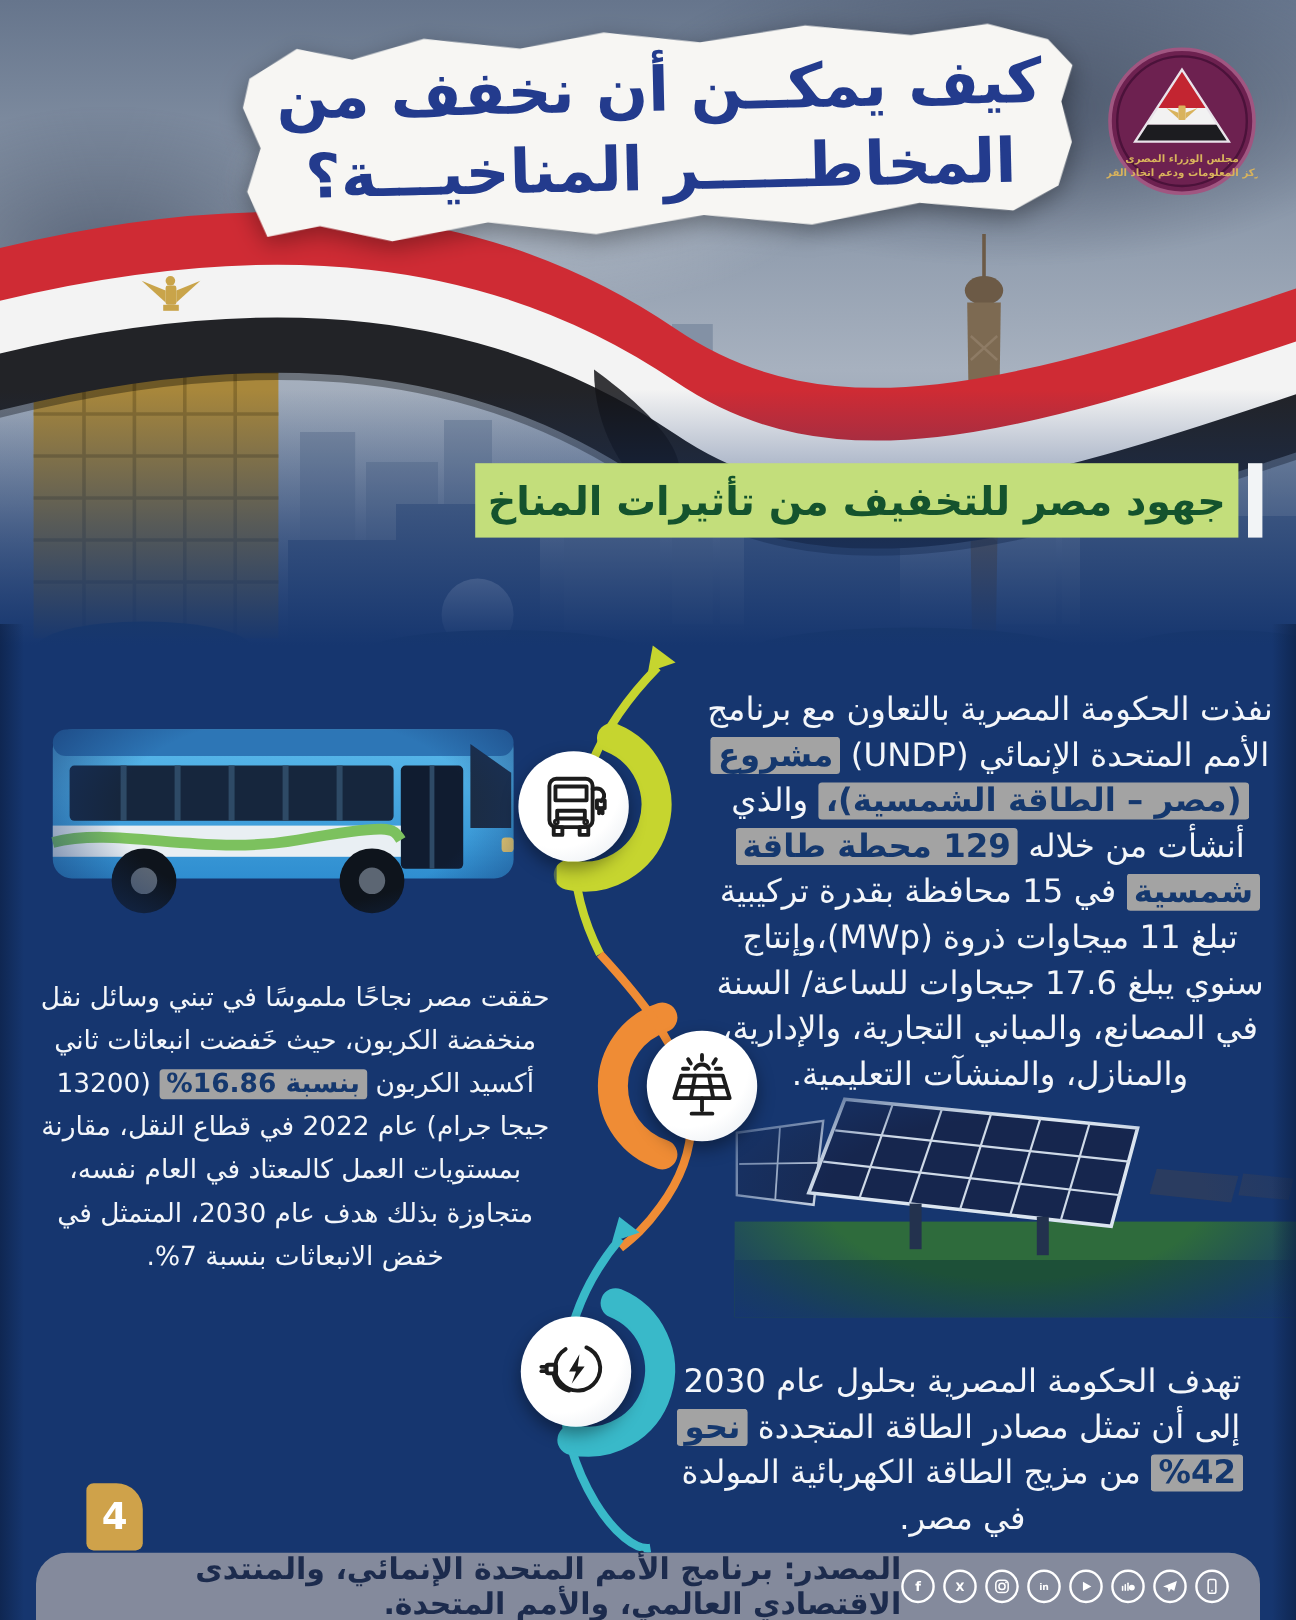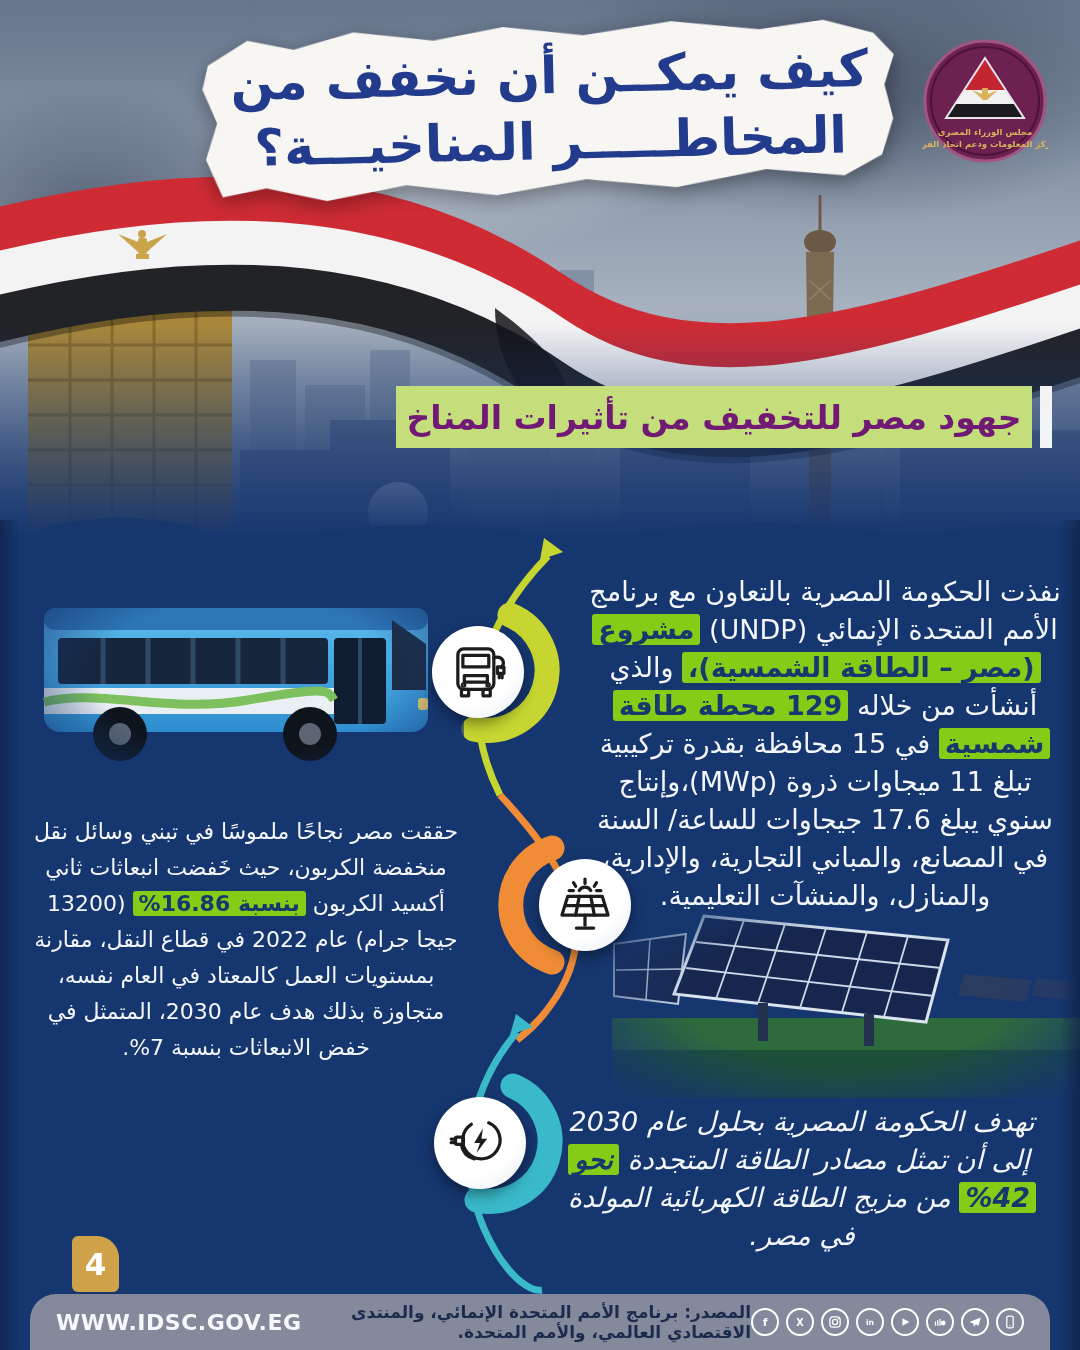--- a/index.html
+++ b/index.html
@@ -24,30 +24,30 @@
   .paper{position:absolute;left:203px;top:20px;width:694px;height:184px;transform:rotate(-1.3deg);}
   .paper svg{position:absolute;inset:0;filter:drop-shadow(0 6px 10px rgba(0,0,0,.35));}
   .paper .t1,.paper .t2{position:absolute;width:100%;text-align:center;color:#233b8d;font-weight:800;font-size:51px;line-height:60px;}
   .paper .t1{top:26px;}
   .paper .t2{top:92px;}
   
   .logo{position:absolute;left:922px;top:38px;width:126px;height:126px;}
   
   .gbanner{position:absolute;left:396px;top:386px;width:636px;height:62px;
     background:#c3de7b;display:flex;align-items:center;justify-content:center;}
-  .gbanner span{color:#701a75;font-weight:800;font-size:33px;}
+  .gbanner span{color:#14532d;font-weight:800;font-size:33px;}
   .gbar{position:absolute;left:1040px;top:386px;width:12px;height:62px;background:#f2f4f6;}
   
   .badge{position:absolute;left:38px;top:428px;width:156px;height:172px;}
   
   .para{position:absolute;color:#f3f6fa;font-size:27px;line-height:38px;text-align:center;font-weight:500;}
   .p1{left:588px;top:546px;width:474px;}
   .p2{left:26px;top:792px;width:440px;font-size:22px;line-height:36px;}
-  .p3{left:548px;top:1076px;width:508px;font-style:italic;}
-  .hl{background:#84cc16;color:#15386e;padding:0 6px;border-radius:3px;
+  .p3{left:548px;top:1106px;width:508px;}
+  .hl{background:#a3a3a3;color:#15386e;padding:0 6px;border-radius:3px;
       -webkit-box-decoration-break:clone;box-decoration-break:clone;font-weight:600;}
   .timeline{position:absolute;left:400px;top:530px;width:300px;height:800px;pointer-events:none;}
   .node{position:absolute;width:92px;height:92px;border-radius:50%;
     background:radial-gradient(circle at 35% 30%,#ffffff 60%,#e3e8ee);
     box-shadow:0 6px 14px rgba(0,0,0,.4);display:flex;align-items:center;justify-content:center;}
   .n1{left:432px;top:626px;}
   .n2{left:539px;top:859px;}
   .n3{left:434px;top:1097px;}
   .illus{position:absolute;overflow:hidden;}
   .bus-illus{left:28px;top:560px;width:436px;height:232px;}
@@ -55,21 +55,21 @@
   .illus .fade{position:absolute;inset:0;
     background:radial-gradient(ellipse at 50% 50%,rgba(22,54,111,0) 48%,rgba(22,54,111,.8) 85%,#16366f 100%);}
   
   .pagenum{position:absolute;left:72px;top:1236px;width:47px;height:56px;background:#cfa24a;
     border-radius:6px 22px 6px 6px;display:flex;align-items:center;justify-content:center;
     color:#fff;font-size:31px;font-weight:800;}
   .footbar{position:absolute;left:30px;top:1294px;width:1020px;height:56px;
     background:rgba(138,143,158,.95);border-radius:26px 26px 0 0;
     display:flex;flex-direction:row-reverse;align-items:center;justify-content:space-between;padding:0 26px;}
   .site{color:#f5f7fa;font-weight:800;font-size:22px;letter-spacing:.5px;font-family:"DejaVu Sans",sans-serif;}
-  .source{color:#1c2b4d;font-size:17px;font-weight:700;}
+  .source{color:#1c2b4d;font-size:25px;font-weight:700;}
   .socials{display:flex;gap:7px;direction:ltr;}
   .soc{width:28px;height:28px;border-radius:50%;border:2px solid #fff;display:flex;
     align-items:center;justify-content:center;cursor:pointer;}
   .soc svg{display:block;}
   
   .edgeL,.edgeR{position:absolute;top:520px;bottom:0;width:20px;pointer-events:none;}
   .edgeL{left:0;background:linear-gradient(90deg,rgba(9,26,58,.55),rgba(9,26,58,0));}
   .edgeR{right:0;background:linear-gradient(270deg,rgba(9,26,58,.55),rgba(9,26,58,0));}
 </style>
 </head>
@@ -327,21 +327,20 @@
 
   <p class="para p1"><span>نفذت الحكومة المصرية بالتعاون مع برنامج الأمم المتحدة الإنمائي (UNDP) </span><span class="hl">مشروع (مصر – الطاقة الشمسية)،</span><span> والذي أنشأت من خلاله </span><span class="hl">129 محطة طاقة شمسية</span><span> في 15 محافظة بقدرة تركيبية تبلغ 11 ميجاوات ذروة (MWp)،وإنتاج سنوي يبلغ 17.6 جيجاوات للساعة/ السنة في المصانع، والمباني التجارية، والإدارية، والمنازل، والمنشآت التعليمية.</span></p>
   <p class="para p2"><span>حققت مصر نجاحًا ملموسًا في تبني وسائل نقل منخفضة الكربون، حيث خَفضت انبعاثات ثاني أكسيد الكربون </span><span class="hl">بنسبة 16.86%</span><span> (13200 جيجا جرام) عام 2022 في قطاع النقل، مقارنة بمستويات العمل كالمعتاد في العام نفسه، متجاوزة بذلك هدف عام 2030، المتمثل في خفض الانبعاثات بنسبة 7%.</span></p>
   <p class="para p3"><span>تهدف الحكومة المصرية بحلول عام 2030 إلى أن تمثل مصادر الطاقة المتجددة </span><span class="hl">نحو 42%</span><span> من مزيج الطاقة الكهربائية المولدة في مصر.</span></p>
 
   <div class="edgeL"></div>
   <div class="edgeR"></div>
 
   <div class="pagenum">4</div>
   <div class="footbar">
-    <div class="site" dir="ltr">WWW.IDSC.GOV.EG</div>
     <div class="source">المصدر: برنامج الأمم المتحدة الإنمائي، والمنتدى الاقتصادي العالمي، والأمم المتحدة.</div>
     <div class="socials">
       <span class="soc">
         <svg viewBox="0 0 28 28" width="18" height="18">
             <text x="14" y="20" text-anchor="middle" font-size="17" font-weight="700" fill="#fff" font-family="DejaVu Sans">f</text>
           </svg>
         </span>
       <span class="soc">
         <svg viewBox="0 0 28 28" width="18" height="18">
             <text x="14" y="20" text-anchor="middle" font-size="15" font-weight="700" fill="#fff" font-family="DejaVu Sans">X</text>

